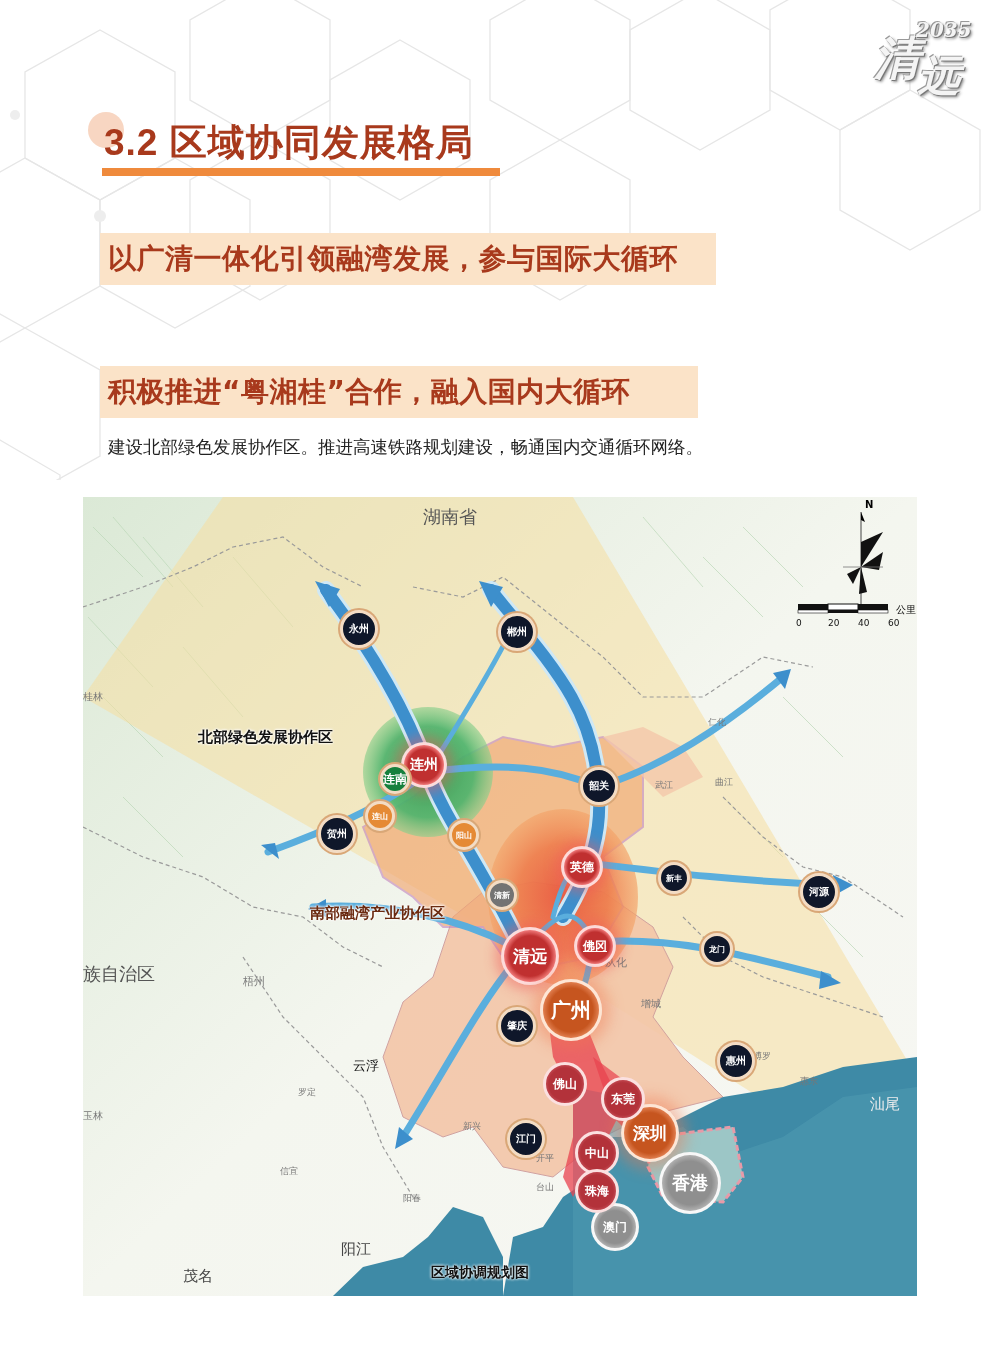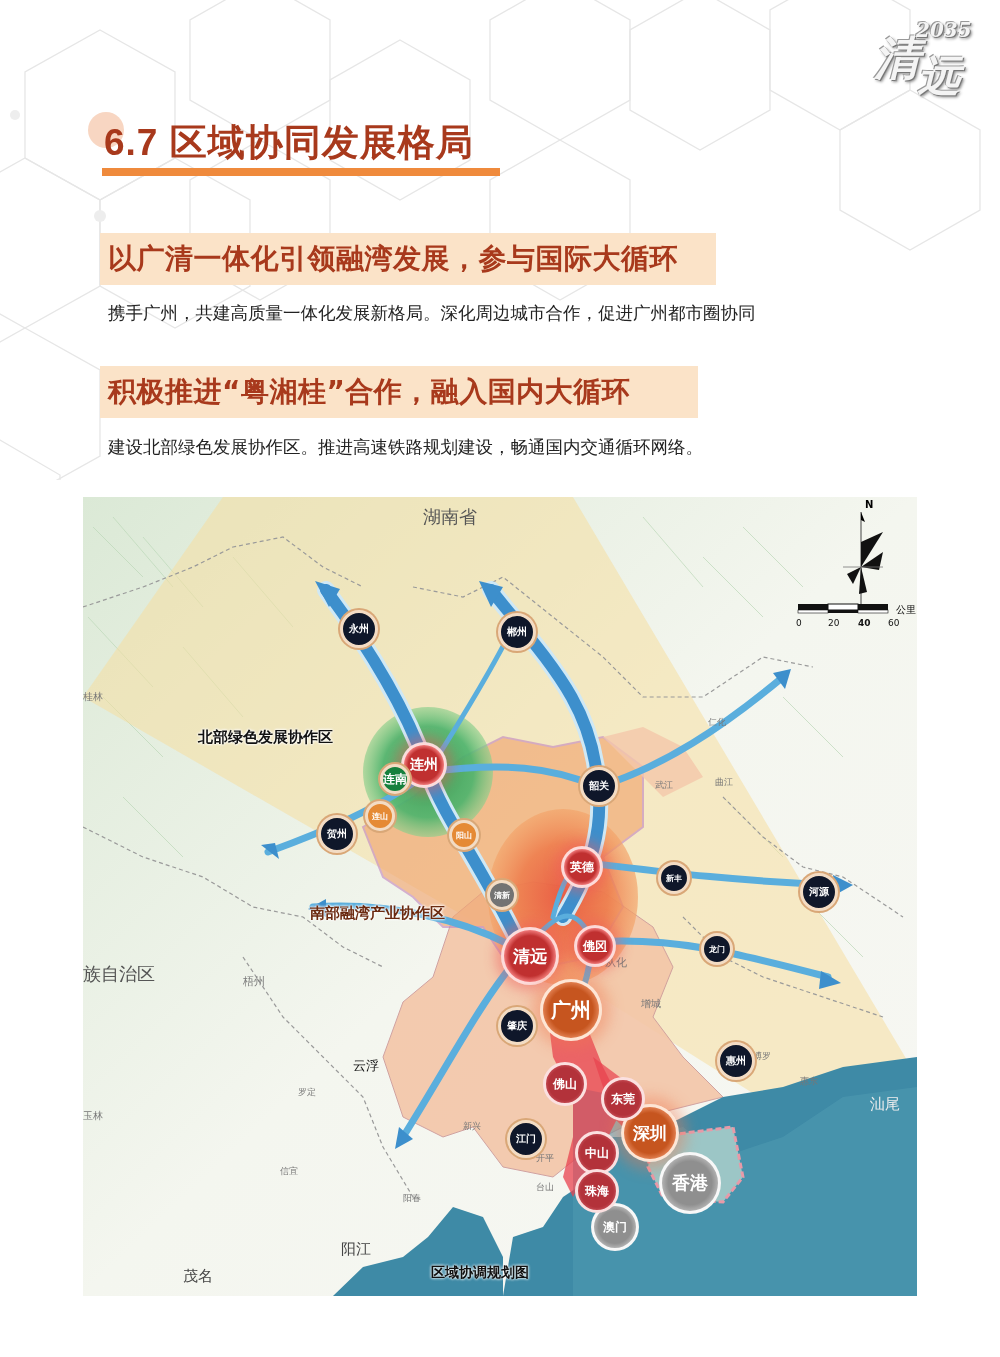--- a/index.html
+++ b/index.html
@@ -60,27 +60,26 @@
 </svg>
 
 <div class="logo">
   <span class="big c1">清</span>
   <span class="big yr">2035</span>
   <span class="big c2">远</span>
 </div>
 
 <div class="section-title">
   <div class="dot"></div>
-  <div class="txt">6.7 区域协同发展格局</div>
+  <div class="txt">3.2 区域协同发展格局</div>
   <div class="bar"></div>
 </div>
 
 <div class="subhead s1">以广清一体化引领融湾发展，参与国际大循环</div>
 <div class="para p1">
-  <div>携手广州，共建高质量一体化发展新格局。深化周边城市合作，促进广州都市圈协同</div>
 </div>
 
 <div class="subhead s2">积极推进“粤湘桂”合作，融入国内大循环</div>
 <div class="para p2">
   <div>建设北部绿色发展协作区。推进高速铁路规划建设，畅通国内交通循环网络。</div>
 </div>
 
 <div class="map">
   <svg width="834" height="799" viewBox="0 0 834 799">
     <defs>
@@ -193,21 +192,21 @@
       <rect x="0" y="6" width="30" height="3" fill="#fff" stroke="#111" stroke-width="0.6"></rect>
       <rect x="30" y="6" width="30" height="3" fill="#111"></rect>
       <rect x="60" y="6" width="30" height="3" fill="#fff" stroke="#111" stroke-width="0.6"></rect>
     </g>
   </svg>
 
   <div class="lbl" style="left:782px;top:2px;font-size:10px;font-weight:bold;">N</div>
   <div class="lbl" style="left:813px;top:106px;font-size:10px;">公里</div>
   <div class="scale-nums" style="left:713px;top:121px;">0</div>
   <div class="scale-nums" style="left:745px;top:121px;">20</div>
-  <div class="scale-nums" style="left:775px;top:121px;font-weight:bold;">40</div>
+  <div class="scale-nums" style="left:775px;top:121px;">40</div>
   <div class="scale-nums" style="left:805px;top:121px;">60</div>
 
   <div class="lbl province" style="left:340px;top:8px;">湖南省</div>
   <div class="lbl province" style="left:0px;top:465px;">族自治区</div>
   <div class="lbl zone-label" style="left:115px;top:231px;">北部绿色发展协作区</div>
   <div class="lbl zone-label" style="left:227px;top:407px;color:#6b2a10;">南部融湾产业协作区</div>
   <div class="map-title lbl">区域协调规划图</div>
 
   <div class="lbl region" style="left:270px;top:560px;font-size:13px;color:#111;">云浮</div>
   <div class="lbl minor" style="left:160px;top:477px;font-size:11px;">梧州</div>

